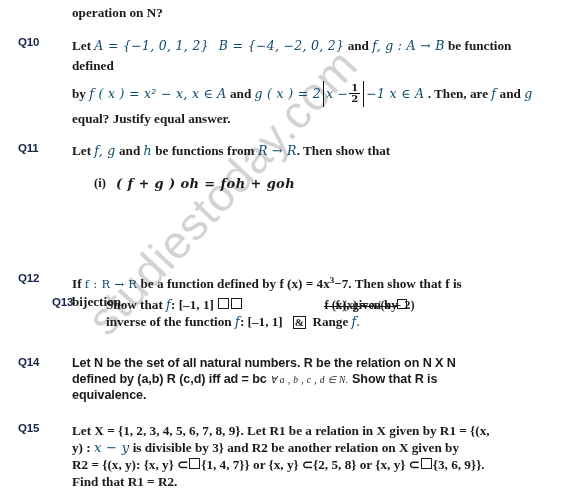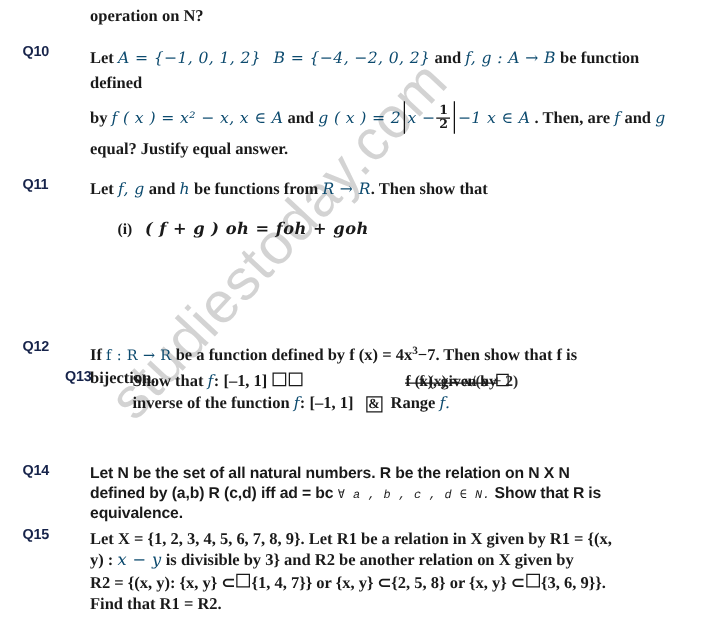--- a/index.html
+++ b/index.html
@@ -123,21 +123,21 @@
 
   
   .sans{
     font-family:"Liberation Sans",sans-serif;
     font-weight:bold;
     font-size:12.6px;
     line-height:15.5px;
     letter-spacing:-0.1px;
   }
   .mini{
-    font-family:Liberation Mono, monospace;
+    font-family:Liberation Serif, serif;
     font-style:italic;
     font-weight:normal;
     font-size:9.5px;
     letter-spacing:.4px;
   }
   .subitem{display:flex;align-items:flex-start;}
   .subnum{width:44px;flex:0 0 44px;font-family:"Liberation Serif",serif;font-weight:bold;font-size:12.5px;padding-left:22px;box-sizing:border-box;}
   .subeq{font-family:"DejaVu Serif",serif;font-style:italic;font-size:13px;letter-spacing:.4px;}
 </style>
 </head>
@@ -226,21 +226,21 @@
         <div>
           <span class="t">inverse of the function</span>
           <span class="m">f</span><span class="t">: [–1, 1]</span>
           &nbsp;&nbsp;<span class="amp-box">&amp;</span>&nbsp;
           <span class="t">Range</span>
           <span class="m">f.</span>
         </div>
       </div>
     </div>
 
-    <div class="qrow" style="top:371px;left:0;">
+    <div class="qrow" style="top:356px;left:0;">
       <div class="qlabel">Q14</div>
       <div class="qbody sans">
         <div>Let N be the set of all natural numbers. R be the relation on N X N</div>
         <div>
           <span>defined by (a,b) R (c,d) iff ad = bc</span>
           <span class="mini">∀ a , b , c , d ∈ N.</span>
           <span>Show that R is</span>
         </div>
         <div>equivalence.</div>
       </div>

